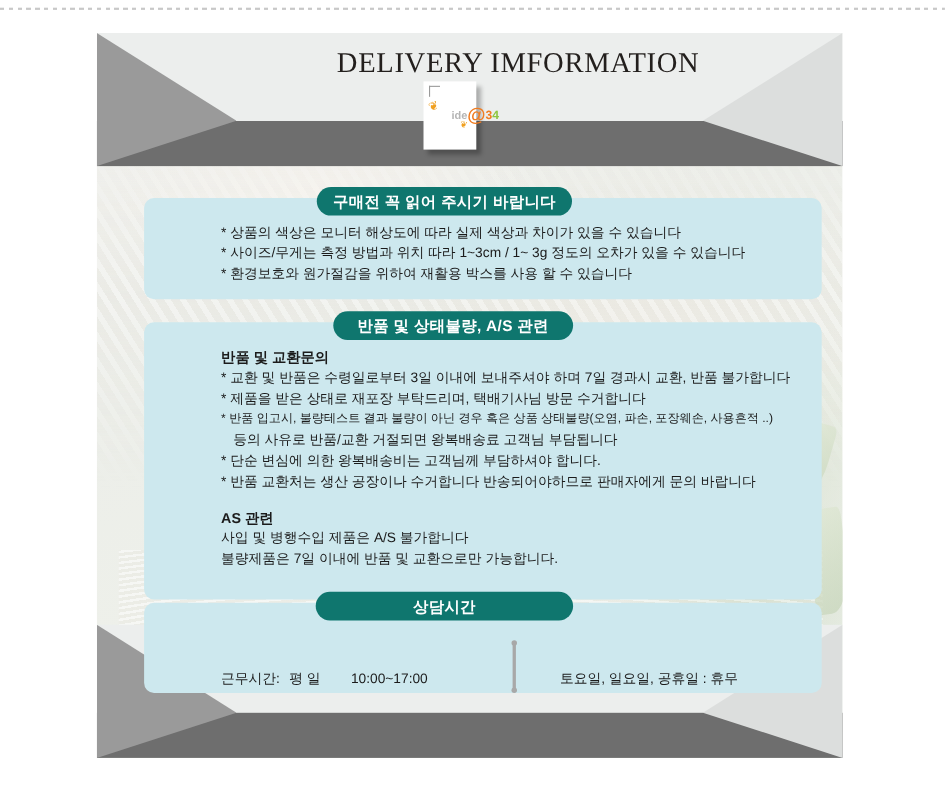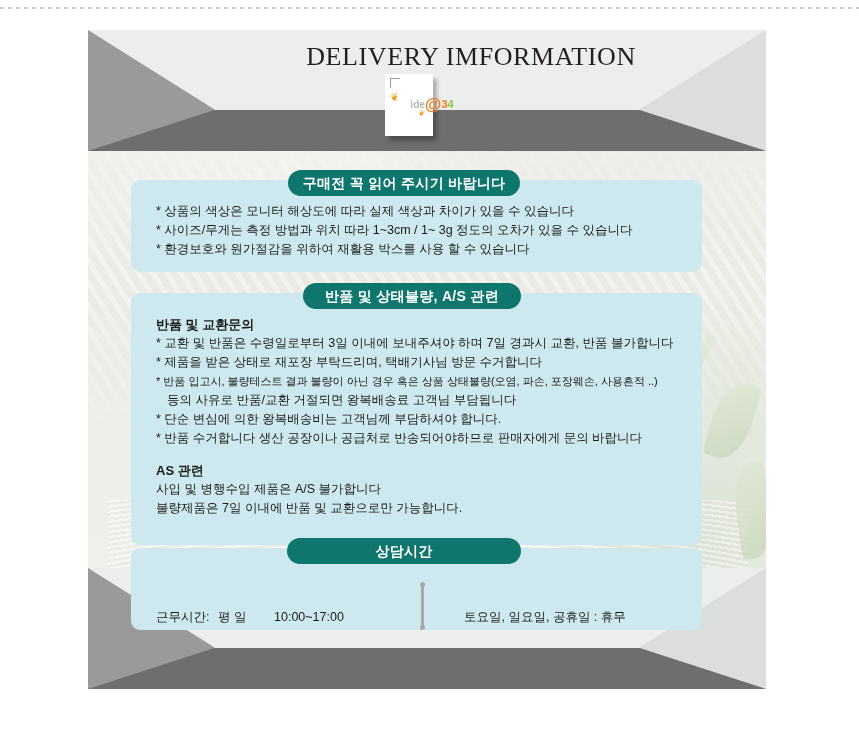--- a/index.html
+++ b/index.html
@@ -192,20 +192,21 @@
   }
 
   
   .panel {
     position: absolute;
     left: 43px;
     width: 571px;
     background: #cde8ee;
     border-radius: 9px;
     z-index: 2;
+    padding-left: 45px;
   }
   .panel-inner {
     padding: 22px 0 14px 25px;
     font-size: 12.5px;
     color: #1b1b1b;
     line-height: 19px;
   }
   .panel-inner .ln { white-space: nowrap; }
   .panel-inner .ln.indent { padding-left: 11px; }
   .panel-inner .hd { font-weight: bold; font-size: 13px; }
@@ -290,21 +291,21 @@
   <div class="badge" style="left:215px; top:253px; width:218px;">반품 및 상태불량, A/S 관련</div>
 
   <div class="panel" id="panel-2" style="top:263px; height:252px;">
     <div class="panel-inner">
       <div class="ln hd">반품 및 교환문의</div>
       <div class="ln">* 교환 및 반품은 수령일로부터 3일 이내에 보내주셔야 하며 7일 경과시 교환, 반품 불가합니다</div>
       <div class="ln">* 제품을 받은 상태로 재포장 부탁드리며, 택배기사님 방문 수거합니다</div>
       <div class="ln small">* 반품 입고시, 불량테스트 결과 불량이 아닌 경우 혹은 상품 상태불량(오염, 파손, 포장웨손, 사용흔적 ..)</div>
       <div class="ln indent">등의 사유로 반품/교환 거절되면 왕복배송료 고객님 부담됩니다</div>
       <div class="ln">* 단순 변심에 의한 왕복배송비는 고객님께 부담하셔야 합니다.</div>
-      <div class="ln">* 반품 수거합니다 생산 공장이나 공급처로 반송되어야하므로 판매자에게 문의 바랍니다</div>
+      <div class="ln">* 반품 교환처는 생산 공장이나 수거합니다 반송되어야하므로 판매자에게 문의 바랍니다</div>
       <div class="gap"></div>
       <div class="ln hd">AS 관련</div>
       <div class="ln">사입 및 병행수입 제품은 A/S 불가합니다</div>
       <div class="ln">불량제품은 7일 이내에 반품 및 교환으로만 가능합니다.</div>
     </div>
   </div>
 
   <div class="badge" style="left:199px; top:508px; width:234px;">상담시간</div>
 
   <div class="panel" id="panel-hours" style="top:518px; height:82px;">

